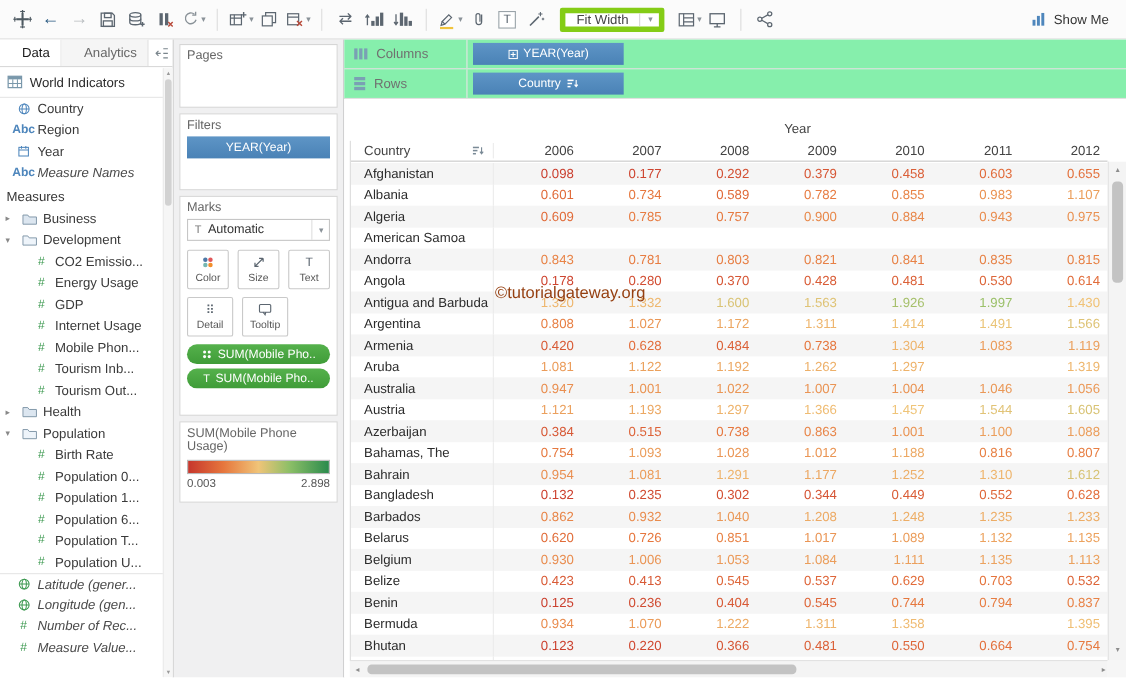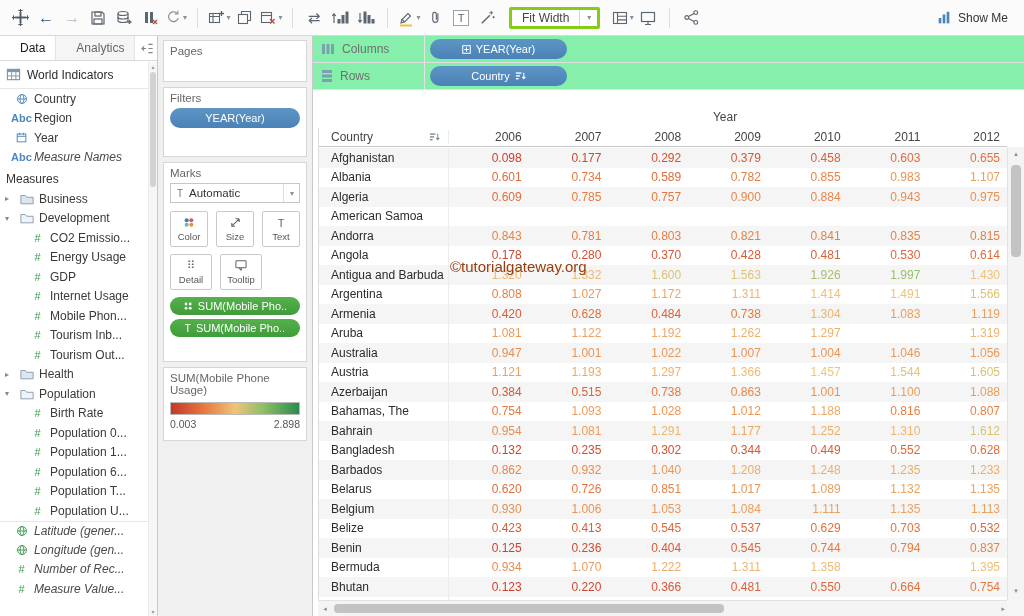--- a/index.html
+++ b/index.html
@@ -10,21 +10,21 @@
   .toolbar { position:absolute; left:0; top:0; width:1024px; height:36px; background:#fbfbfb;
              border-bottom:1px solid #d8d8d8; display:flex; align-items:center; padding:0 8px; gap:2px; }
   .tb-btn { height:26px; min-width:24px; display:flex; align-items:center; justify-content:center; border-radius:2px; color:#5c6670; }
   .tb-sep { width:1px; height:20px; background:#dcdcdc; margin:0 7px; }
   .glyph { font-size:15px; line-height:1; }
   .glyph.back { color:#2a5a82; font-size:16px; }
   .glyph.fwd { color:#b9bdc0; font-size:16px; }
   .caret { font-size:8px; color:#8a9298; margin-left:1px; align-self:center; }
   .tbox { width:16px; height:16px; border:1px solid #9aa3a9; font-size:11px; color:#5c6670;
           display:flex; align-items:center; justify-content:center; background:#fff; }
-  .fitbox { display:flex; align-items:center; height:22px; border:3px solid #84cc16; background:#fff;
+  .fitbox { display:flex; align-items:center; height:22px; border:5px solid #84cc16; background:#fff;
             margin:0 8px; border-radius:2px; }
   .fitbox .lbl { padding:0 10px; color:#444; font-size:12px; }
   .fitbox .cbtn { width:18px; height:100%; border-left:1px solid #d6d6d6; display:flex; align-items:center; justify-content:center; }
   .showme { margin-left:auto; display:flex; align-items:center; gap:6px; padding:3px 8px; color:#333; }
 
   
   .sidebar { position:absolute; left:0; top:36px; width:158px; bottom:0; background:#fff;
              border-right:1px solid #c9c9c9; overflow:hidden; }
   .sb-tabs { display:flex; height:25px; border-bottom:1px solid #d9d9d9; align-items:stretch; }
   .tab { padding:5px 10px 0 20px; font-size:12px; border-right:1px solid #e3e3e3; }
@@ -49,25 +49,25 @@
   .f-lb { overflow:hidden; text-overflow:ellipsis; }
   .sb-scroll { position:absolute; right:0; top:26px; bottom:0; width:9px; background:#f6f6f6; border-left:1px solid #ebebeb; }
   .sb-scroll .sar { position:absolute; left:0; width:100%; text-align:center; font-size:6px; color:#9a9a9a; }
   .sb-thumb { position:absolute; left:1px; right:1px; top:10px; height:115px; background:#d2d2d2; border-radius:3px; }
 
   
   .cards { position:absolute; left:158px; top:36px; width:155px; bottom:0; background:#f0f0f1;
            border-right:1px solid #c9c9c9; padding:4px 5px; display:flex; flex-direction:column; gap:5px; }
   .card { background:#fff; border:1px solid #d6d6d6; padding:4px 6px; }
   .card .ttl { color:#666; font-size:11.5px; margin-bottom:4px; }
-  .card.pages { height:42px; }
+  .card.pages { height:58px; }
   .card.filters { height:70px; }
   .card.marks { height:200px; }
   .card.legend { height:74px; }
-  .pill { height:20px; border-radius:10px; display:flex; align-items:center; justify-content:center; gap:5px;
+  .pill { height:20px; border-radius:0; display:flex; align-items:center; justify-content:center; gap:5px;
           color:#fff; font-size:11px; white-space:nowrap; overflow:hidden; padding:0 8px; }
   .pill.blue { background:linear-gradient(var(--pill-blue-l), var(--pill-blue)); }
   .pill.green { background:linear-gradient(var(--pill-green-l), var(--pill-green)); height:18px; border-radius:9px; margin-top:4px; }
   .mark-dd { display:flex; align-items:center; height:20px; border:1px solid #c6c6c6; background:#fff; margin-bottom:8px; }
   .mark-dd .mic { width:18px; text-align:center; color:#777; font-size:10px; }
   .mark-dd .t { flex:1; color:#333; font-size:11.5px; }
   .mark-dd .cbtn { width:16px; height:100%; border-left:1px solid #dedede; display:flex; align-items:center; justify-content:center; }
   .mk-row { display:flex; gap:8px; margin-bottom:7px; }
   .mk-btn { width:42px; height:36px; border:1px solid #c9c9c9; border-radius:2px; background:#fff;
             display:flex; flex-direction:column; align-items:center; justify-content:center; gap:2px; }

